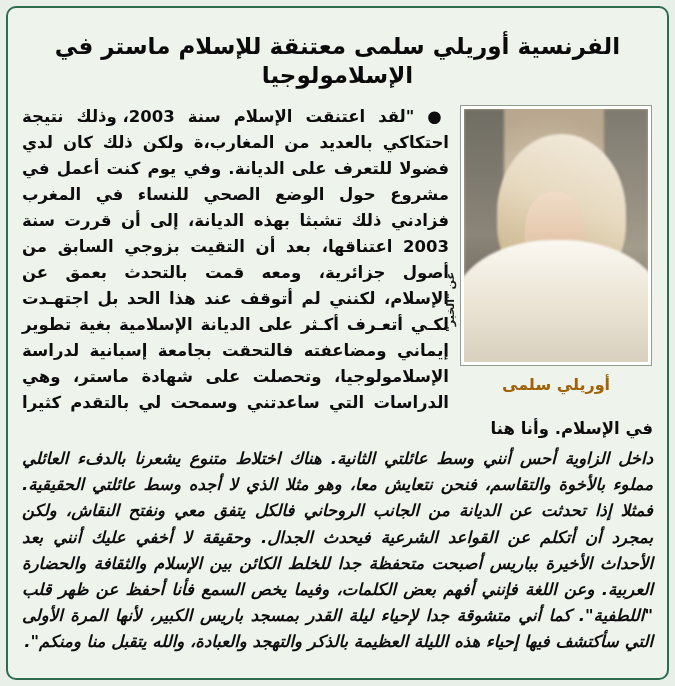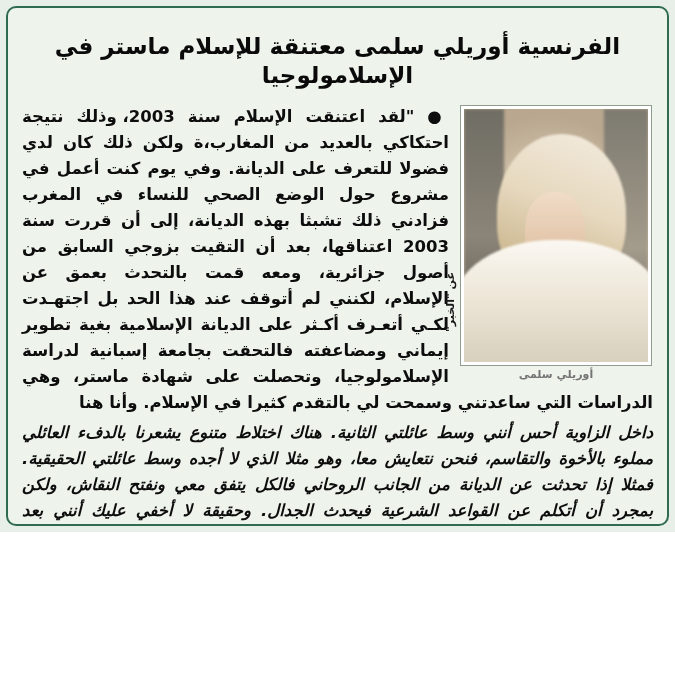--- a/index.html
+++ b/index.html
@@ -9,21 +9,21 @@
   body {
     width: 675px;
     height: 686px;
     background: #ffffff;
     font-family: "DejaVu Sans", "Liberation Sans", sans-serif;
     overflow: hidden;
   }
   .page {
     position: relative;
     width: 675px;
-    height: 532px;
+    height: 686px;
     box-sizing: border-box;
     background: #e8efe8;
     padding: 6px;
   }
   .inner-frame {
     position: relative;
     width: 100%;
     height: 100%;
     box-sizing: border-box;
     border: 2px solid #2f6b4f;
@@ -108,24 +108,24 @@
     position: absolute;
     right: 0;
     top: 0;
     width: 24%;
     height: 100%;
     background: linear-gradient(180deg, #7d7a70 0%, #a39b8b 55%, #5a574f 100%);
     filter: blur(1.6px);
   }
   .photo-caption {
     text-align: center;
-    font-size: 11px;
+    font-size: 16px;
     font-weight: bold;
-    color: #737373;
-    margin-top: 3px;
+    color: #a16207;
+    margin-top: 10px;
     direction: rtl;
   }
   .side-credit {
     position: absolute;
     right: 196px;
     top: 168px;
     writing-mode: vertical-rl;
     transform: rotate(180deg);
     font-size: 11px;
     font-weight: bold;

